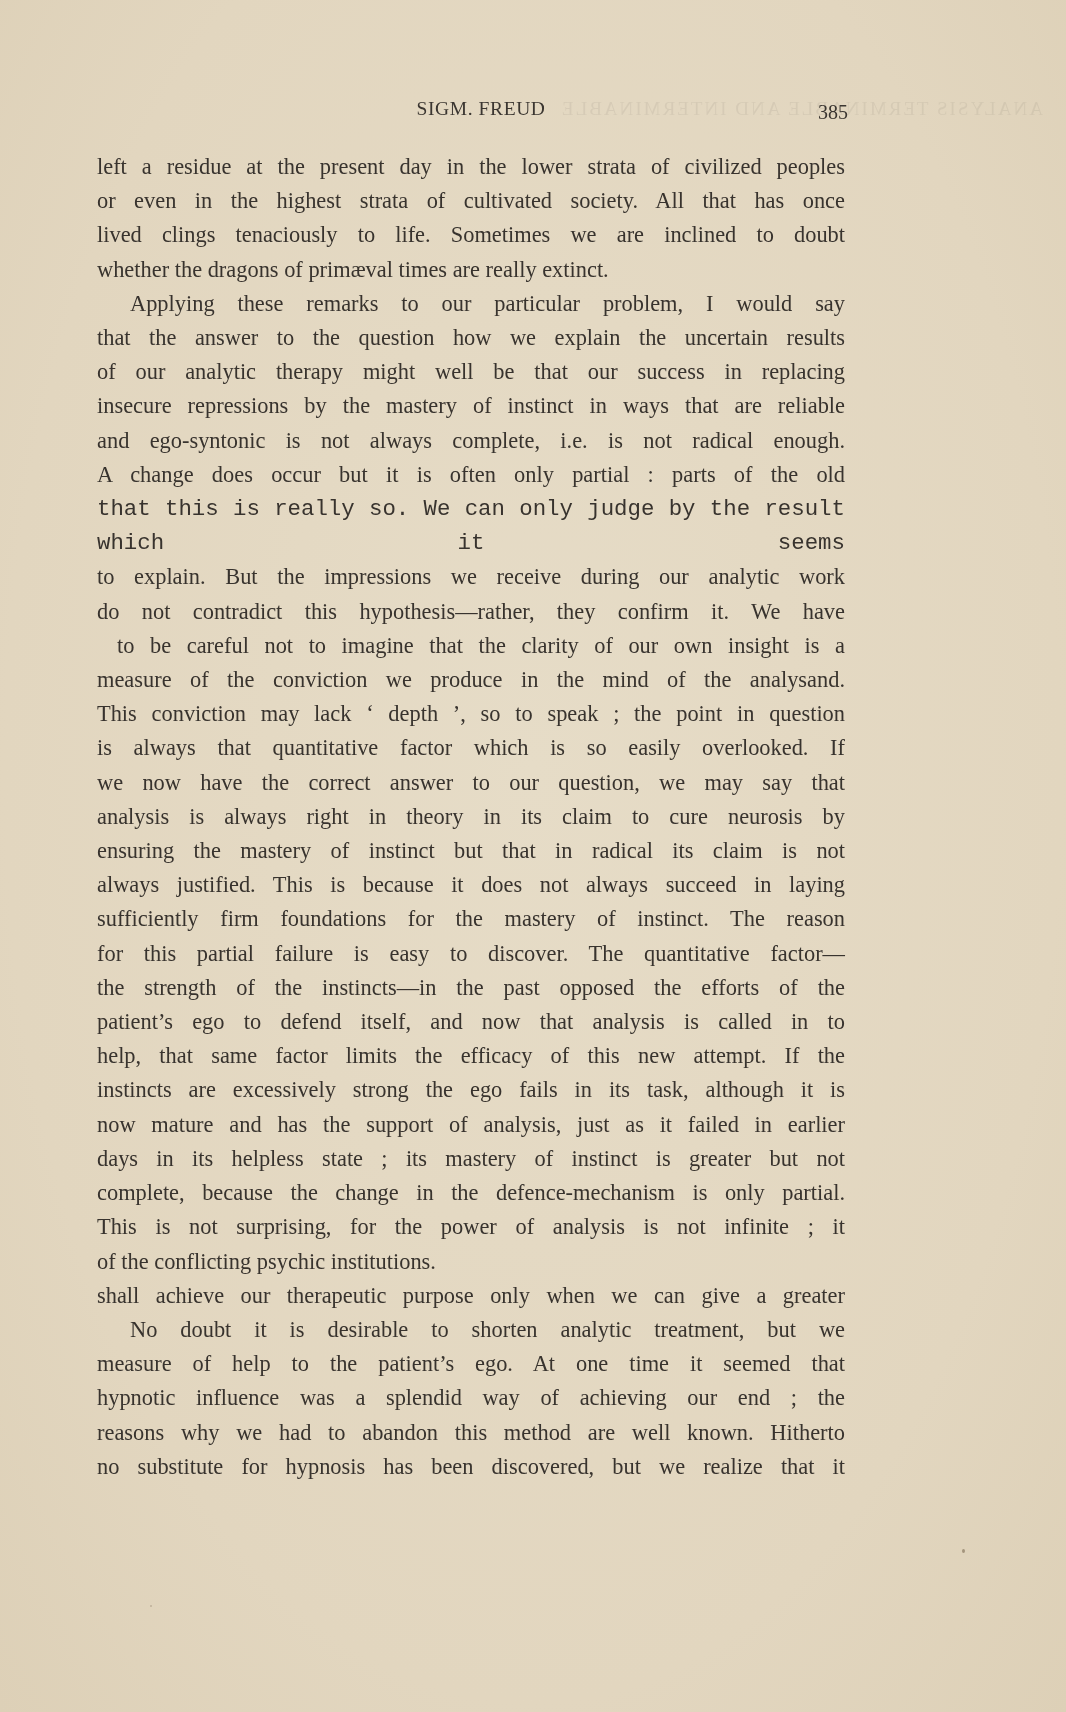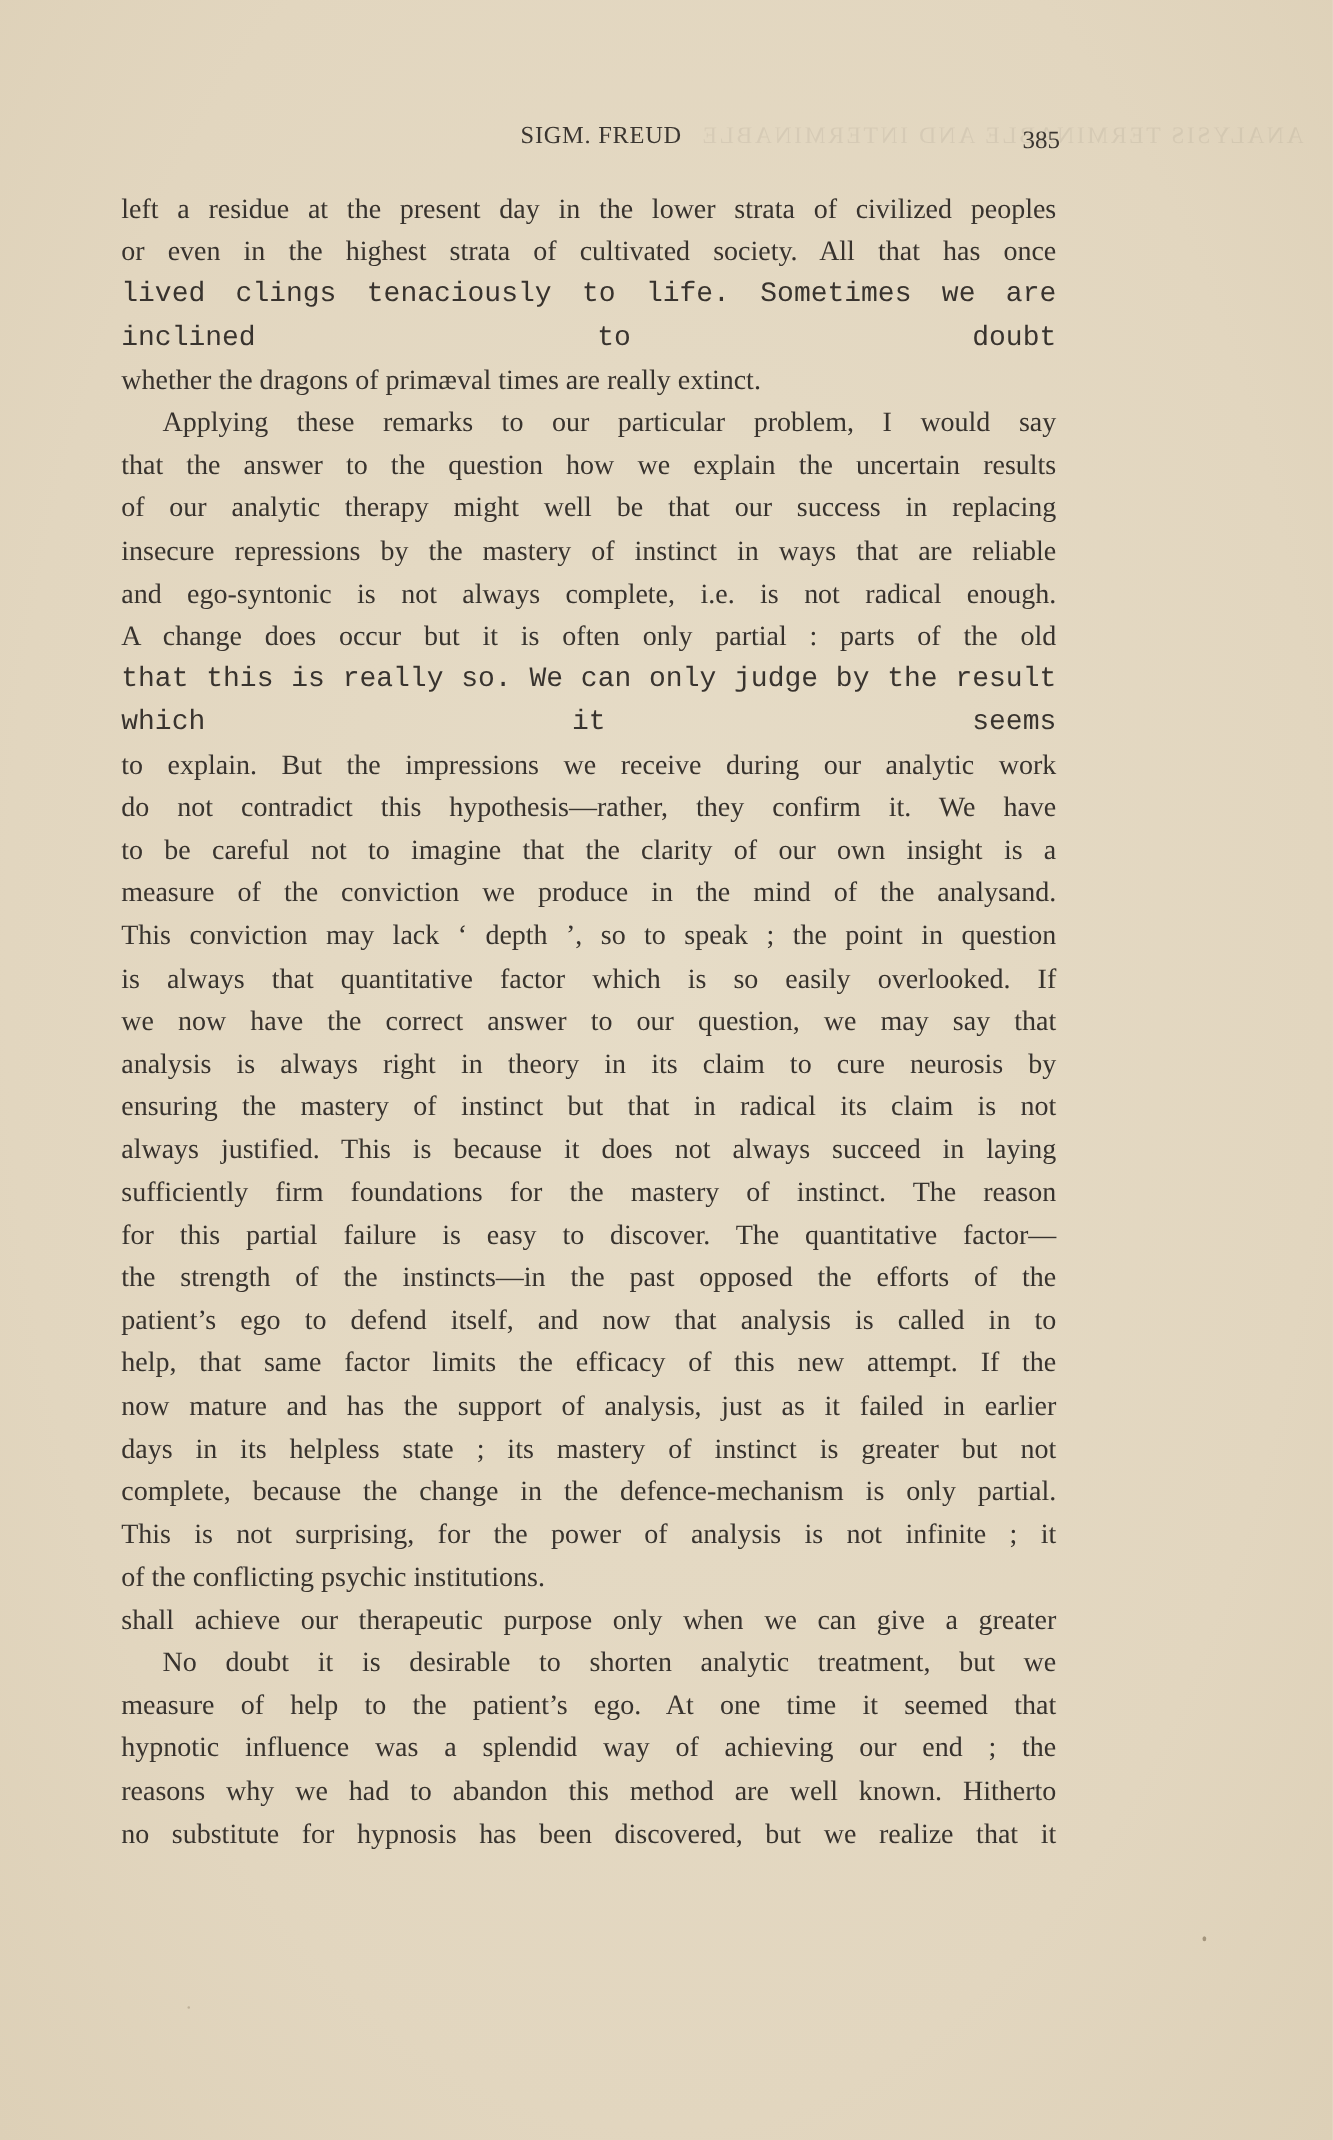--- a/index.html
+++ b/index.html
@@ -100,46 +100,47 @@
 
   <div class="running-head">
     <div class="running-title">SIGM. FREUD</div>
     <div class="page-number">385</div>
   </div>
 
   <div class="body-text" id="body-text">
       <p>
         <span class="line" style="white-space: normal; text-align: justify; text-align-last: justify;">left a residue at the present day in the lower strata of civilized peoples</span>
         <span class="line" style="white-space: normal; text-align: justify; text-align-last: justify;">or even in the highest strata of cultivated society. All that has once</span>
-        <span class="line" style="white-space: normal; text-align: justify; text-align-last: justify; font-family: Liberation Mono, monospace;">lived clings tenaciously to life. Sometimes we are inclined to doubt</span>
+        <span class="line" style="white-space: normal; text-align: justify; text-align-last: justify;">lived clings tenaciously to life. Sometimes we are inclined to doubt</span>
         <span class="line last" style="white-space: normal; text-align: left; text-align-last: left;">whether the dragons of primæval times are really extinct.</span>
       </p>
       <p>
         <span class="line indent" style="white-space: normal; text-align: justify; text-align-last: justify;">Applying these remarks to our particular problem, I would say</span>
         <span class="line" style="white-space: normal; text-align: justify; text-align-last: justify;">that the answer to the question how we explain the uncertain results</span>
         <span class="line" style="white-space: normal; text-align: justify; text-align-last: justify;">of our analytic therapy might well be that our success in replacing</span>
         <span class="line" style="white-space: normal; text-align: justify; text-align-last: justify;">insecure repressions by the mastery of instinct in ways that are reliable</span>
         <span class="line" style="white-space: normal; text-align: justify; text-align-last: justify;">and ego-syntonic is not always complete, i.e. is not radical enough.</span>
         <span class="line" style="white-space: normal; text-align: justify; text-align-last: justify;">A change does occur but it is often only partial : parts of the old</span>
         <span class="line" style="white-space: normal; text-align: justify; text-align-last: justify; font-family: Liberation Mono, monospace;">that this is really so. We can only judge by the result which it seems</span>
         <span class="line" style="white-space: normal; text-align: justify; text-align-last: justify;">to explain. But the impressions we receive during our analytic work</span>
         <span class="line" style="white-space: normal; text-align: justify; text-align-last: justify;">do not contradict this hypothesis—rather, they confirm it. We have</span>
-        <span class="line" style="white-space: normal; text-align: justify; text-align-last: justify;">to be careful not to imagine that the clarity of our own insight is a</span>
+        <span class="line" style="white-space: normal; text-align: justify; text-align-last: justify; margin-left: 20px;">to be careful not to imagine that the clarity of our own insight is a</span>
         <span class="line" style="white-space: normal; text-align: justify; text-align-last: justify;">measure of the conviction we produce in the mind of the analysand.</span>
         <span class="line" style="white-space: normal; text-align: justify; text-align-last: justify;">This conviction may lack ‘ depth ’, so to speak ; the point in question</span>
         <span class="line" style="white-space: normal; text-align: justify; text-align-last: justify;">is always that quantitative factor which is so easily overlooked. If</span>
         <span class="line" style="white-space: normal; text-align: justify; text-align-last: justify;">we now have the correct answer to our question, we may say that</span>
         <span class="line" style="white-space: normal; text-align: justify; text-align-last: justify;">analysis is always right in theory in its claim to cure neurosis by</span>
         <span class="line" style="white-space: normal; text-align: justify; text-align-last: justify;">ensuring the mastery of instinct but that in radical its claim is not</span>
         <span class="line" style="white-space: normal; text-align: justify; text-align-last: justify;">always justified. This is because it does not always succeed in laying</span>
         <span class="line" style="white-space: normal; text-align: justify; text-align-last: justify;">sufficiently firm foundations for the mastery of instinct. The reason</span>
         <span class="line" style="white-space: normal; text-align: justify; text-align-last: justify;">for this partial failure is easy to discover. The quantitative factor—</span>
         <span class="line" style="white-space: normal; text-align: justify; text-align-last: justify;">the strength of the instincts—in the past opposed the efforts of the</span>
         <span class="line" style="white-space: normal; text-align: justify; text-align-last: justify;">patient’s ego to defend itself, and now that analysis is called in to</span>
         <span class="line" style="white-space: normal; text-align: justify; text-align-last: justify;">help, that same factor limits the efficacy of this new attempt. If the</span>
+        <span class="line" style="white-space: normal; text-align: justify; text-align-last: justify;">instincts are excessively strong the ego fails in its task, although it is</span>
         <span class="line" style="white-space: normal; text-align: justify; text-align-last: justify;">now mature and has the support of analysis, just as it failed in earlier</span>
         <span class="line" style="white-space: normal; text-align: justify; text-align-last: justify;">days in its helpless state ; its mastery of instinct is greater but not</span>
         <span class="line" style="white-space: normal; text-align: justify; text-align-last: justify;">complete, because the change in the defence-mechanism is only partial.</span>
         <span class="line" style="white-space: normal; text-align: justify; text-align-last: justify;">This is not surprising, for the power of analysis is not infinite ; it</span>
         <span class="line last" style="white-space: normal; text-align: left; text-align-last: left;">of the conflicting psychic institutions.</span>
       </p>
       <p>
         <span class="line" style="white-space: normal; text-align: justify; text-align-last: justify;">shall achieve our therapeutic purpose only when we can give a greater</span>
         <span class="line indent" style="white-space: normal; text-align: justify; text-align-last: justify;">No doubt it is desirable to shorten analytic treatment, but we</span>
         <span class="line" style="white-space: normal; text-align: justify; text-align-last: justify;">measure of help to the patient’s ego. At one time it seemed that</span>

